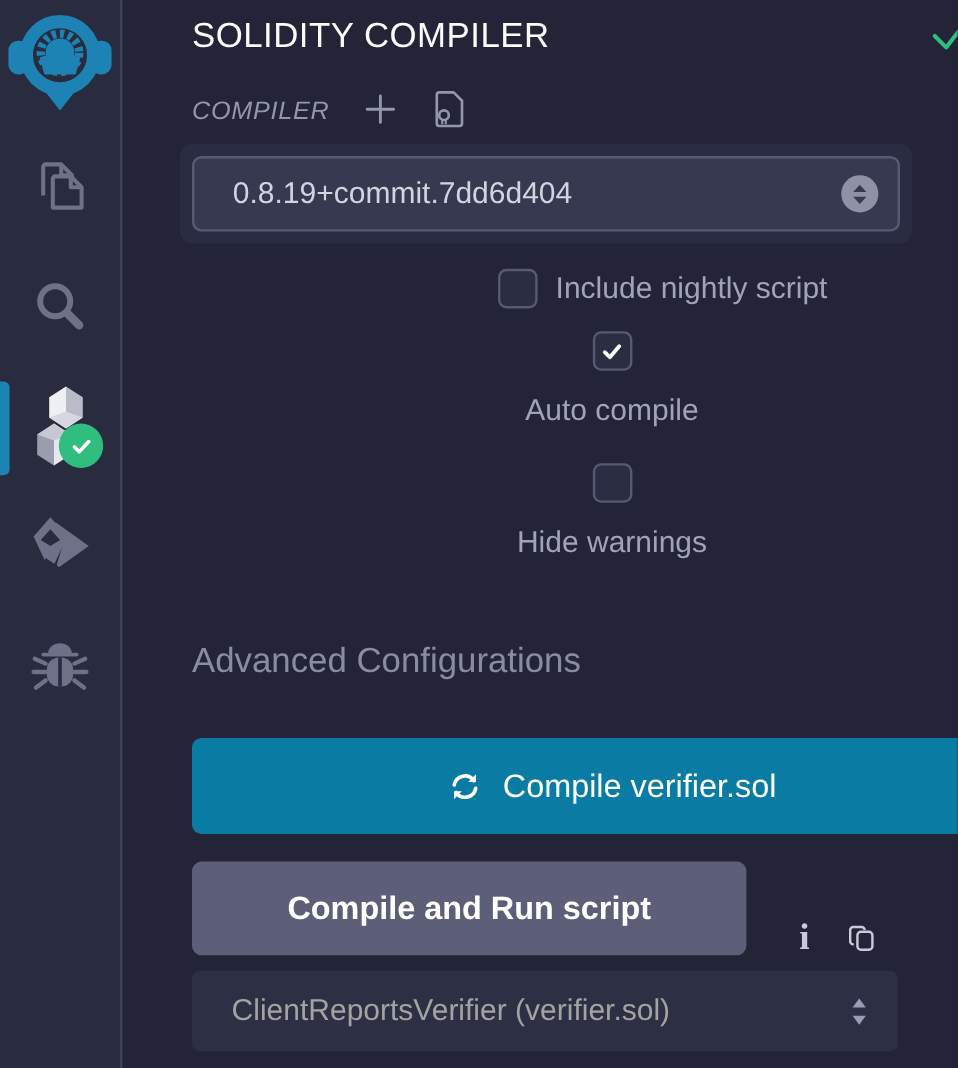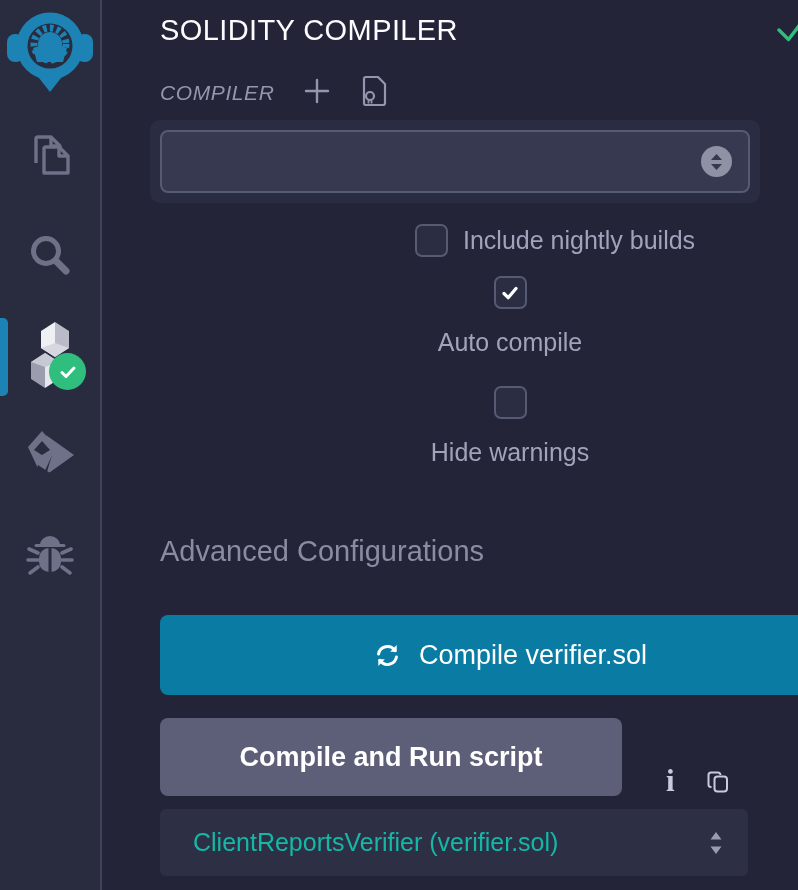--- a/index.html
+++ b/index.html
@@ -98,21 +98,21 @@
     line-height:1;
   }
   .copy-wrap { margin-left:30px; cursor:pointer; display:flex; }
 
   .contract-label { margin-top:60px; }
   .contract-select {
     margin-top:13px; width:588px; height:67px;
     background:#2d3044; border-radius:6px;
     display:flex; align-items:center; padding:0 24px 0 33px; cursor:pointer;
   }
-  .contract-text { font-size:25px; color:#14b8a6;text-align:center; }
+  .contract-text { font-size:25px; color:#a3a3a3;text-align:center; }
   .select-arrows { margin-left:auto; display:flex; }
 </style>
 </head>
 <body>
 
 <aside class="sidebar">
   <div class="logo-wrap">
     <svg width="90" height="90" viewBox="0 0 90 90">
       <g fill="#1d82b4">
         <rect x="2" y="30" width="17" height="28" rx="8"></rect>
@@ -234,34 +234,35 @@
           <path d="M5 4 a2 2 0 0 1 2-2 h12 l7 7 v19 a2 2 0 0 1 -2 2 h-17 a2 2 0 0 1 -2-2 z"></path>
           <circle cx="11" cy="21" r="4"></circle>
           <path d="M9.5 24.5 v4 M12.5 24.5 v4" stroke-width="1.8"></path>
         </g>
       </svg>
     </span>
   </div>
 
   <div class="version-wrap">
     <div class="version-select">
+      <span class="version-text">0.8.19+commit.7dd6d404</span>
       <span class="updown-circle">
         <svg width="13" height="18" viewBox="0 0 13 18">
           <path d="M6.5 1 L12 7 H1 Z" fill="#363950"></path>
           <path d="M6.5 17 L1 11 H12 Z" fill="#363950"></path>
         </svg>
       </span>
     </div>
   </div>
 
   <div class="check-row row-nightly">
     <span class="checkbox" id="cb-nightly">
       
     </span>
-    <span class="check-label">Include nightly builds</span>
+    <span class="check-label">Include nightly script</span>
   </div>
 
   <div class="check-row row-auto">
     <span class="checkbox checked" id="cb-auto">
       <svg class="tick" width="20" height="20" viewBox="0 0 20 20">
           <path d="M4 10.5 l4.2 4.2 L16 5.5" fill="none" stroke="#fff" stroke-width="3.2" stroke-linecap="round" stroke-linejoin="round"></path>
         </svg>
     </span>
     <span class="check-label">Auto compile</span>
   </div>

